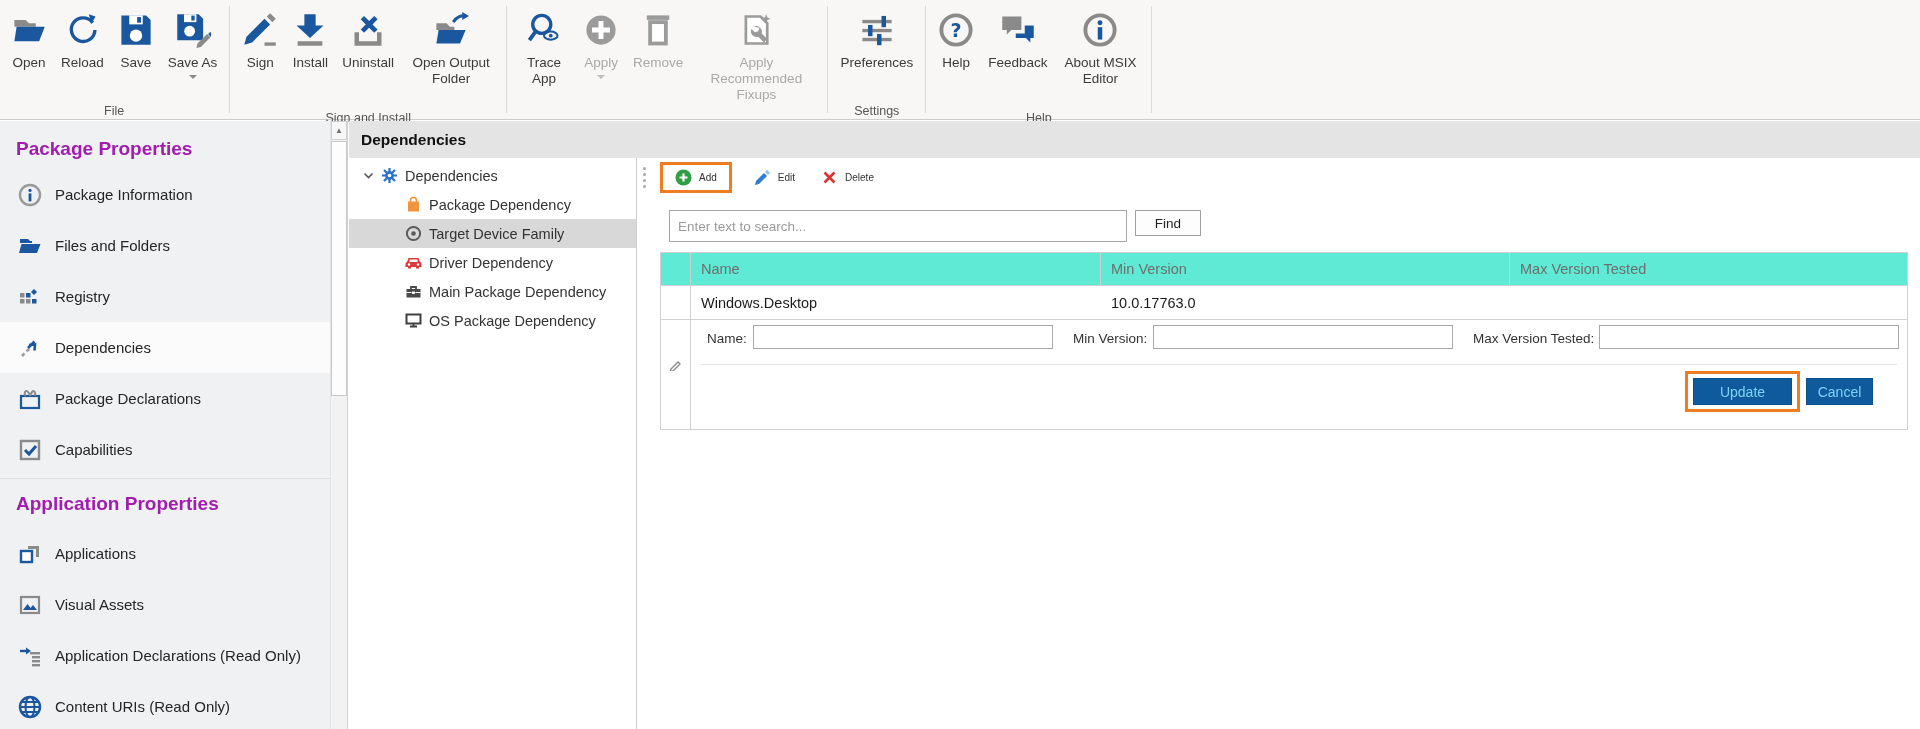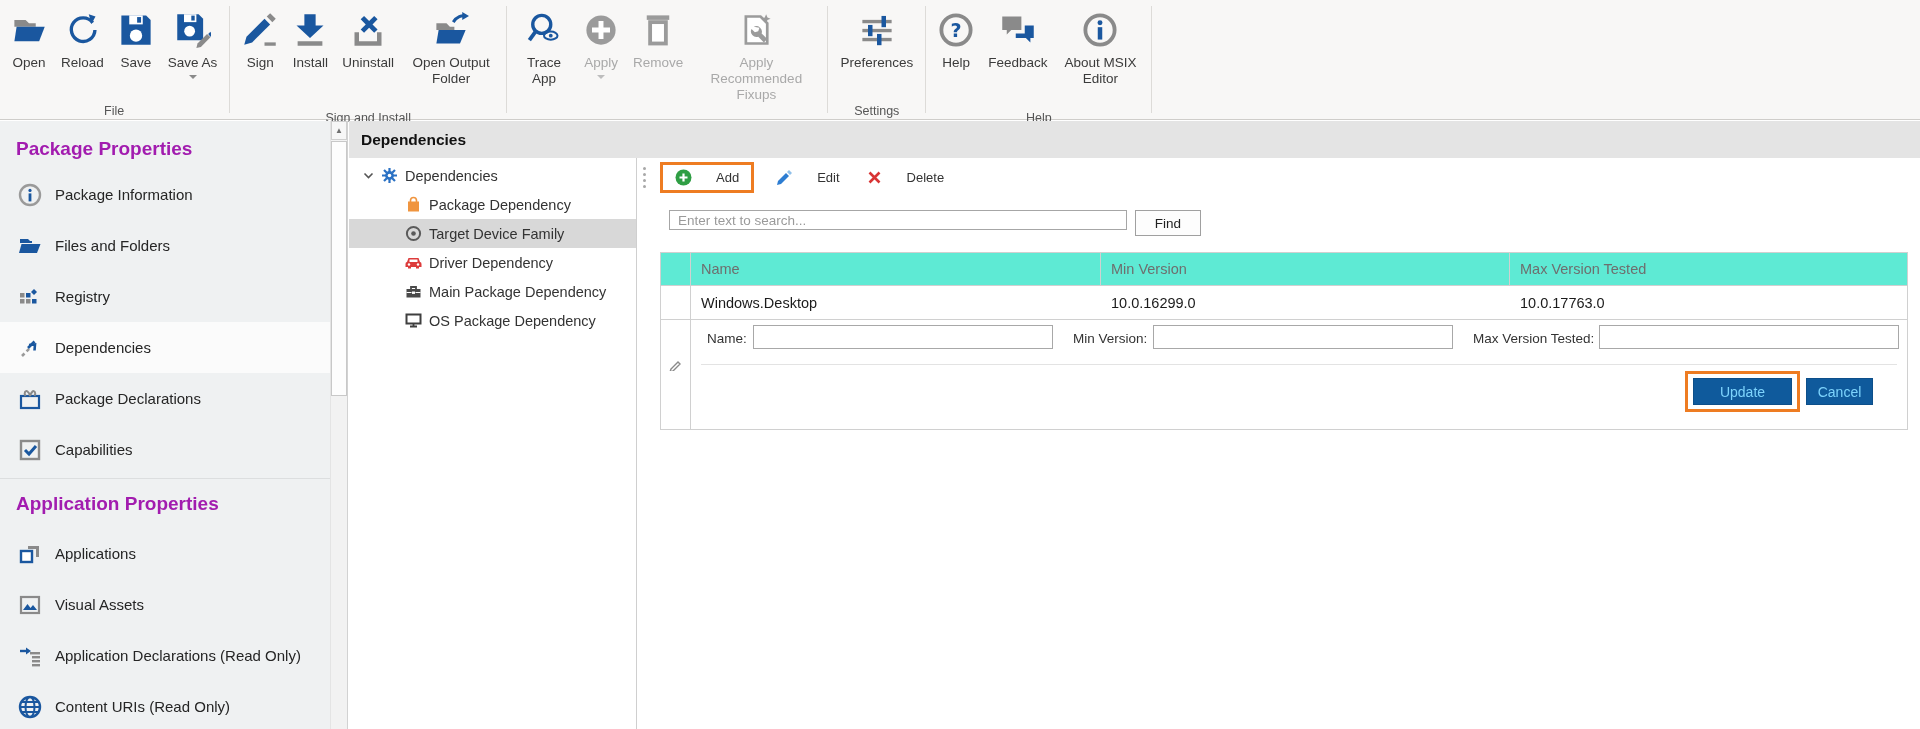--- a/index.html
+++ b/index.html
@@ -54,27 +54,27 @@
   .tree-row.selected { background:#d8d8d8; }
   .tree-caret { width:13px; height:13px; margin-right:6px; }
   .tree-icon { width:17px; height:17px; margin-right:7px; flex:0 0 auto; }
   .tree-icon svg, .tree-caret svg { width:100%; height:100%; }
 
   
   .right-panel { position:absolute; left:638px; top:158px; width:1282px; height:571px; background:#fff; }
   .rp-toolbar { position:absolute; left:0; top:2px; height:34px; display:flex; align-items:center; }
   .grip { display:flex; flex-direction:column; gap:3px; margin-left:5px; margin-right:14px; }
   .grip i { width:3px; height:3px; border-radius:50%; background:#a8a8a8; display:block; }
-  .tool-btn { display:flex; align-items:center; gap:24px; font-size:13px; color:#333; padding:4px 8px; cursor:default; }
+  .tool-btn { display:flex; align-items:center; gap:7px; font-size:10px; color:#333; padding:4px 8px; cursor:default; }
   .tool-icon { width:17px; height:17px; display:flex; }
   .tool-icon svg { width:17px; height:17px; }
   .hl-box { border:3px solid #ee7c22; padding:0 4px; display:flex; align-items:center; }
 
   .rp-search { position:absolute; left:31px; top:52px; display:flex; gap:8px; }
-  .search-input { width:458px; height:20px; border:1px solid #a6a6a6; background:#fff;
+  .search-input { width:458px; height:32px; border:1px solid #a6a6a6; background:#fff;
     font-size:13.5px; color:#333; padding:0 8px; font-family:"Liberation Sans",sans-serif; }
   .search-input::placeholder { color:#9a9a9a; }
   .find-btn { width:66px; height:26px; background:#fdfdfd; border:1px solid #a0a0a0;
     font-size:13.5px; color:#222; font-family:"Liberation Sans",sans-serif; }
 
   .dep-table { position:absolute; left:22px; top:94px; width:1248px; }
   .t-head { display:flex; height:34px; background:#5eead4; border:1px solid #d0d0d0; }
   .t-row  { display:flex; height:34px; background:#fff; border:1px solid #d0d0d0; border-top:none; }
   .t-gutter { width:30px; border-right:1px solid #d0d0d0; flex:0 0 auto; }
   .t-col { display:flex; align-items:center; padding-left:10px; font-size:14.5px; }
@@ -519,21 +519,20 @@
     <div class="dep-table">
       <div class="t-head">
         <div class="t-gutter"></div>
         <div class="t-col col-name">Name</div>
         <div class="t-col col-min">Min Version</div>
         <div class="t-col col-max">Max Version Tested</div>
       </div>
       <div class="t-row">
         <div class="t-gutter"></div>
         <div class="t-col col-name">Windows.Desktop</div>
-        <div class="t-col col-min">10.0.16299.0</div>
         <div class="t-col col-max">10.0.17763.0</div>
       </div>
 
       <div class="editor-row">
         <div class="e-gutter">
           <svg viewBox="0 0 13 13">
               <path fill="none" stroke="#8a8a8a" stroke-width="1.4" d="M2 11l7-7 2 2-7 7-3 1z"></path>
             </svg>
         </div>
         <div class="e-body">

